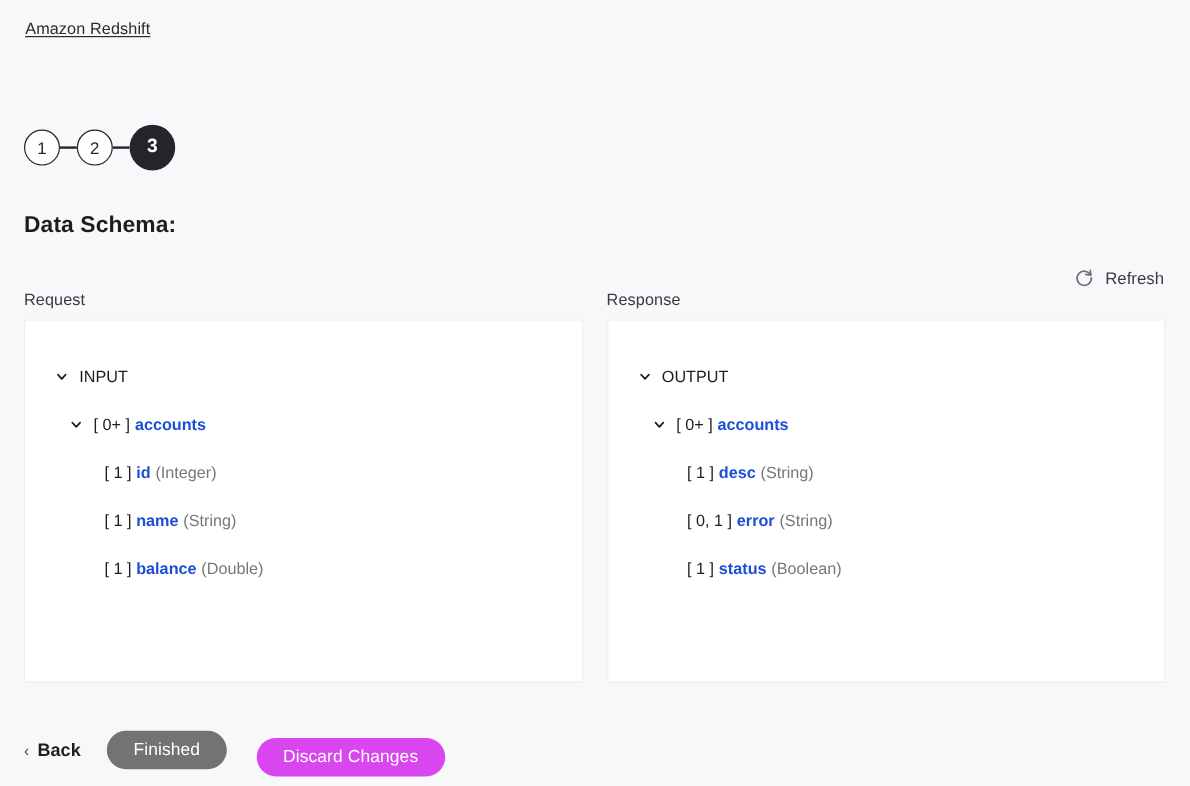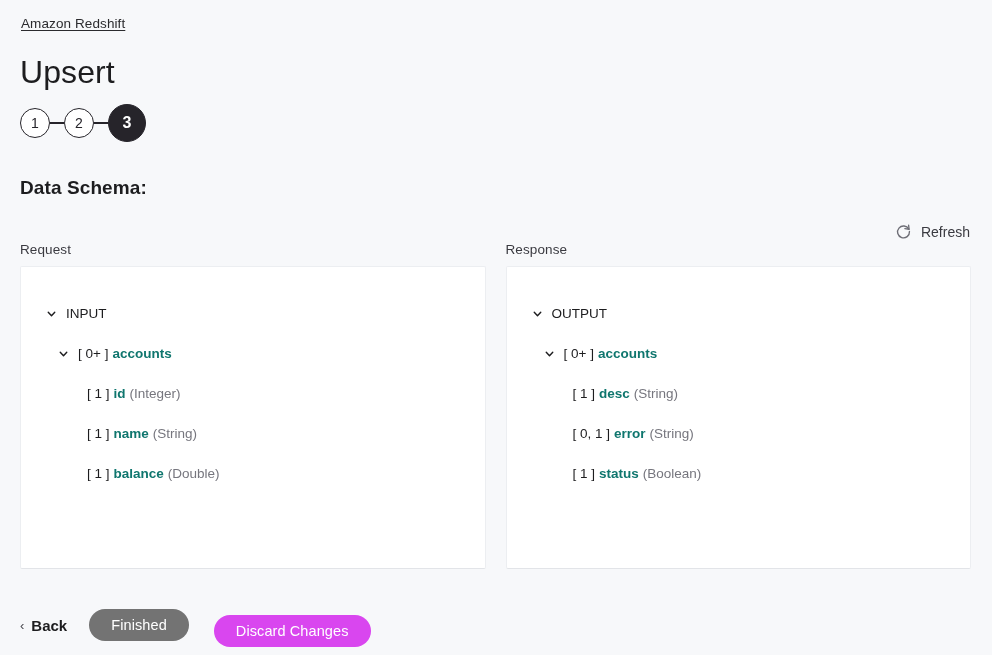--- a/index.html
+++ b/index.html
@@ -122,21 +122,21 @@
   .chev {
     width: 13px; height: 13px;
     margin-right: 8px;
     flex: none;
     color: #1d1d1f;
     cursor: pointer;
   }
   .chev svg { display: block; }
   .node-root { color: #1d1d1f; }
   .card { color: #1d1d1f; margin-right: 4px; }
-  .fname { font-weight: 700; color: #0f766e; }
+  .fname { font-weight: 700; color: #1d4ed8; }
   .ftype { color: #76767e; margin-left: 4px; }
 
   
   .footer {
     position: absolute; left: 20px; top: 603px;
     display: flex; align-items: center;
   }
   .back-link {
     display: flex; align-items: center; gap: 7px;
     font-size: 15px; font-weight: 700;
@@ -159,21 +159,20 @@
   .btn-primary { background: #737373; margin-right: 25px; }
   .btn-secondary { background: #d946ef; margin-top: 12px; }
 </style>
 </head>
 <body>
 
 <div class="page">
 
   <a class="breadcrumb">Amazon Redshift</a>
 
-  <div class="page-title">Upsert</div>
 
   <div class="stepper">
     <div class="step">
       <span>1</span>
     </div>
     <div class="step-line"></div>
     <div class="step">
       <span>2</span>
     </div>
     <div class="step-line"></div>

